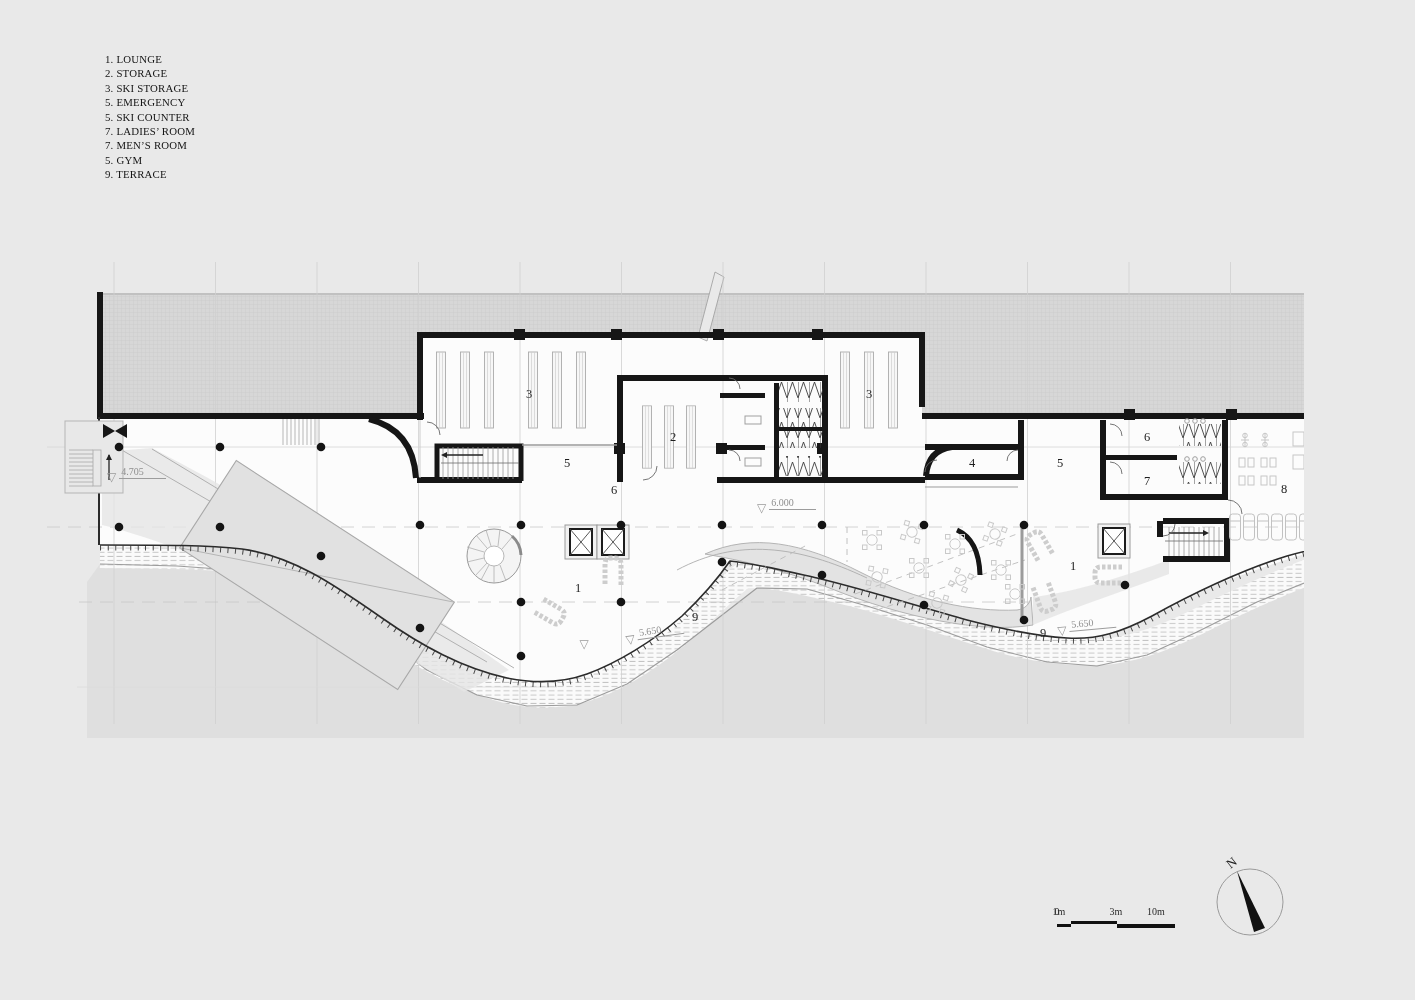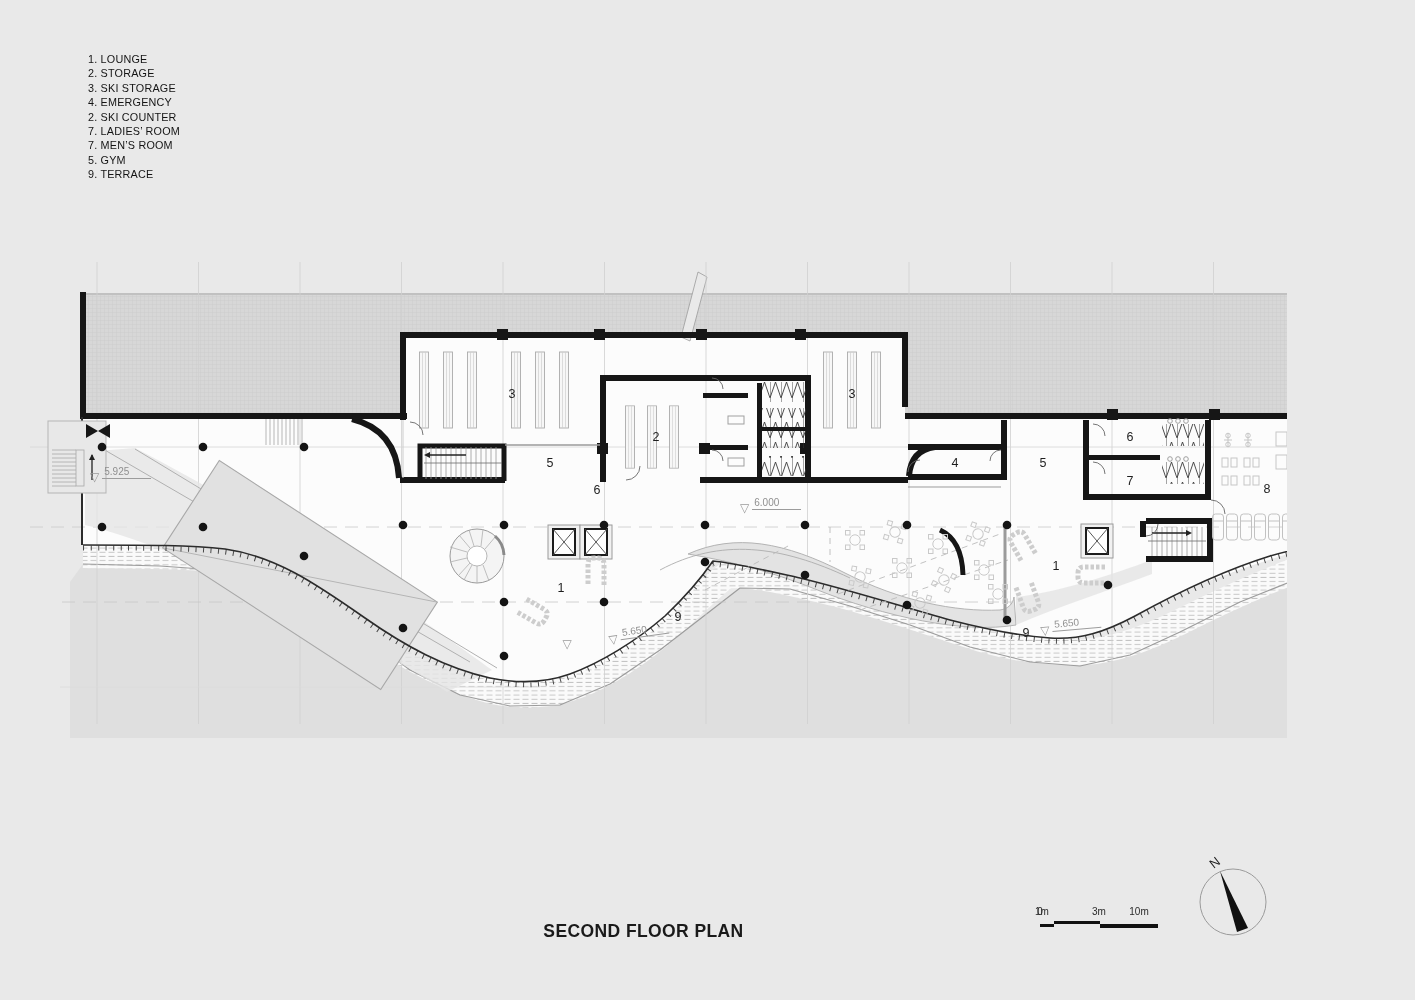--- a/index.html
+++ b/index.html
@@ -1,17 +1,17 @@
 <!DOCTYPE html>
 <html><head>
 <meta charset="utf-8">
 <style>
   html,body{margin:0;padding:0;background:#e9e9e9;}
   .stage{position:relative;width:1287px;height:1000px;background:#e9e9e9;overflow:hidden;
-         font-family:Liberation Sans, sans-serif;color:#141414;}
+         font-family:Liberation Serif, serif;color:#141414;margin-left:17px;}
   .plan-svg{position:absolute;left:0;top:0;width:1415px;height:1000px;}
   .legend{position:absolute;left:88px;top:52px;font-size:10.8px;line-height:14.4px;letter-spacing:.2px;color:#141414;}
   .legend-item{white-space:nowrap;}
   .labels-layer{position:absolute;left:0;top:0;width:100%;height:100%;pointer-events:none;}
   .room-label{position:absolute;transform:translate(-50%,-50%);font-size:12.5px;color:#1e1e1e;}
   .level-marker{position:absolute;display:flex;align-items:flex-start;font-size:10px;color:#8f8f8f;transform-origin:left center;}
   .level-marker .tri{font-size:12px;line-height:10px;color:#9a9a9a;margin-right:3px;position:relative;top:6px;}
   .level-marker .val{border-bottom:1px solid #9c9c9c;padding:0 22px 1px 2px;}
   .slope-marker{position:absolute;font-size:12px;color:#9a9a9a;transform:translate(-50%,-50%);}
   .sheet-title{position:absolute;left:0;right:0;top:921px;text-align:center;font-size:17.5px;
@@ -413,22 +413,22 @@
       <path d="M1211,500 A14,14 0 0 1 1225,514"></path>
       <path d="M1146,536 A12,12 0 0 0 1158,524"></path>
       <path d="M1322,463 A12,12 0 0 0 1310,475"></path>
     </g>
   </svg>
 
   <div class="legend" id="legend">
       <div class="legend-item">1. LOUNGE</div>
       <div class="legend-item">2. STORAGE</div>
       <div class="legend-item">3. SKI STORAGE</div>
-      <div class="legend-item">4. EMERGENCY</div>
-      <div class="legend-item">2. SKI COUNTER</div>
+      <div class="legend-item">5. EMERGENCY</div>
+      <div class="legend-item">5. SKI COUNTER</div>
       <div class="legend-item">7. LADIES’ ROOM</div>
       <div class="legend-item">7. MEN’S ROOM</div>
       <div class="legend-item">5. GYM</div>
       <div class="legend-item">9. TERRACE</div>
     </div>
 
   <div class="labels-layer" id="labels">
       <div class="room-label" style="left: 512px; top: 394px;">3</div>
       <div class="room-label" style="left: 656px; top: 437px;">2</div>
       <div class="room-label" style="left: 852px; top: 394px;">3</div>
@@ -438,38 +438,37 @@
       <div class="room-label" style="left: 1043px; top: 463px;">5</div>
       <div class="room-label" style="left: 1130px; top: 437px;">6</div>
       <div class="room-label" style="left: 1130px; top: 481px;">7</div>
       <div class="room-label" style="left: 1267px; top: 489px;">8</div>
       <div class="room-label" style="left: 561px; top: 588px;">1</div>
       <div class="room-label" style="left: 1056px; top: 566px;">1</div>
       <div class="room-label" style="left: 678px; top: 617px;">9</div>
       <div class="room-label" style="left: 1026px; top: 633px;">9</div>
       <div class="level-marker" style="left: 90px; top: 466px;">
         <span class="tri">▽</span>
-        <span class="val">5.925</span>
+        <span class="val">4.705</span>
       </div>
       <div class="level-marker" style="left: 740px; top: 497px;">
         <span class="tri">▽</span>
         <span class="val">6.000</span>
       </div>
       <div class="level-marker" style="left: 608px; top: 629px; transform: rotate(-8deg);">
         <span class="tri">▽</span>
         <span class="val">5.650</span>
       </div>
       <div class="level-marker" style="left: 1040px; top: 620px; transform: rotate(-5deg);">
         <span class="tri">▽</span>
         <span class="val">5.650</span>
       </div>
       <div class="slope-marker" style="left: 567px; top: 644px;">▽</div>
     </div>
 
-  <div class="sheet-title">SECOND FLOOR PLAN</div>
 
   <div class="scalebar">
     <div class="seg seg1"></div>
     <div class="seg seg2"></div>
     <div class="seg seg3"></div>
     <div id="scale-labels">
         <span class="lbl" style="left: 0px;">0</span>
         <span class="lbl" style="left: 2px;">1m</span>
         <span class="lbl" style="left: 59px;">3m</span>
         <span class="lbl" style="left: 99px;">10m</span>

